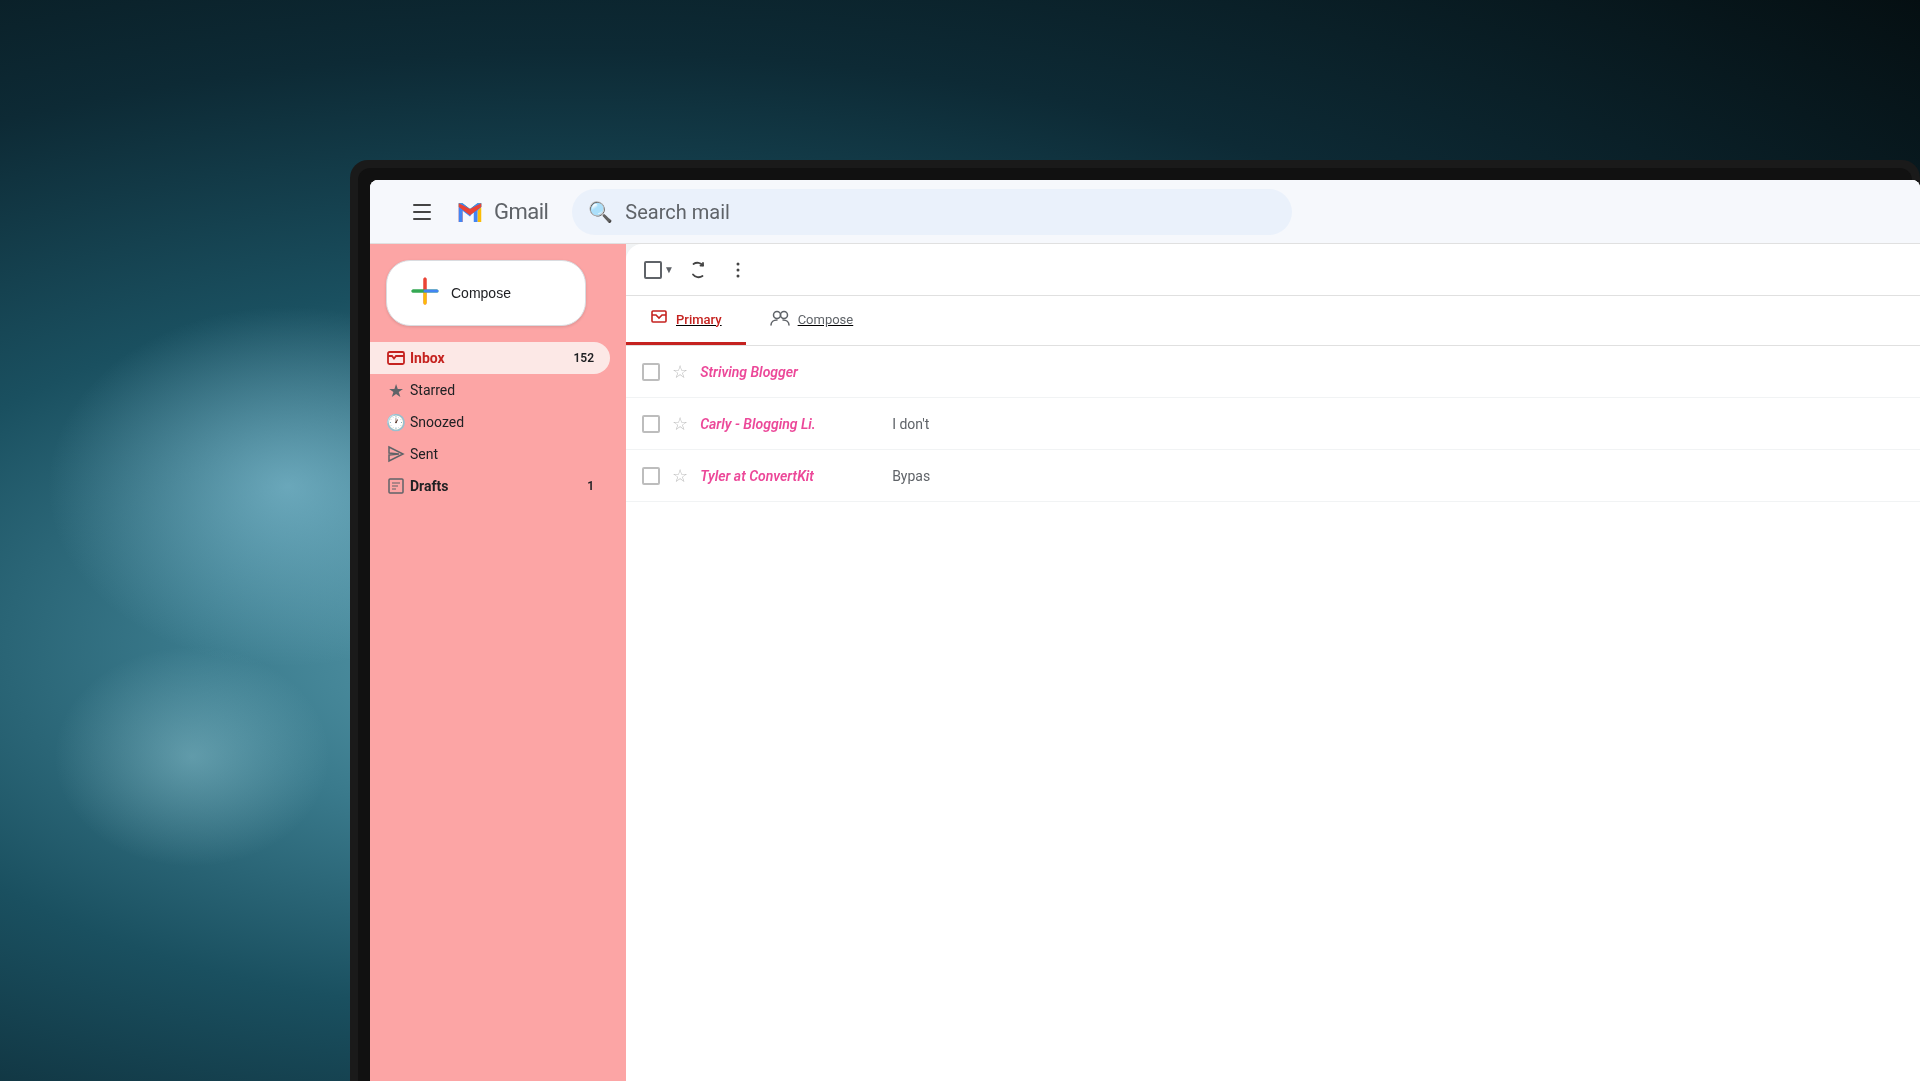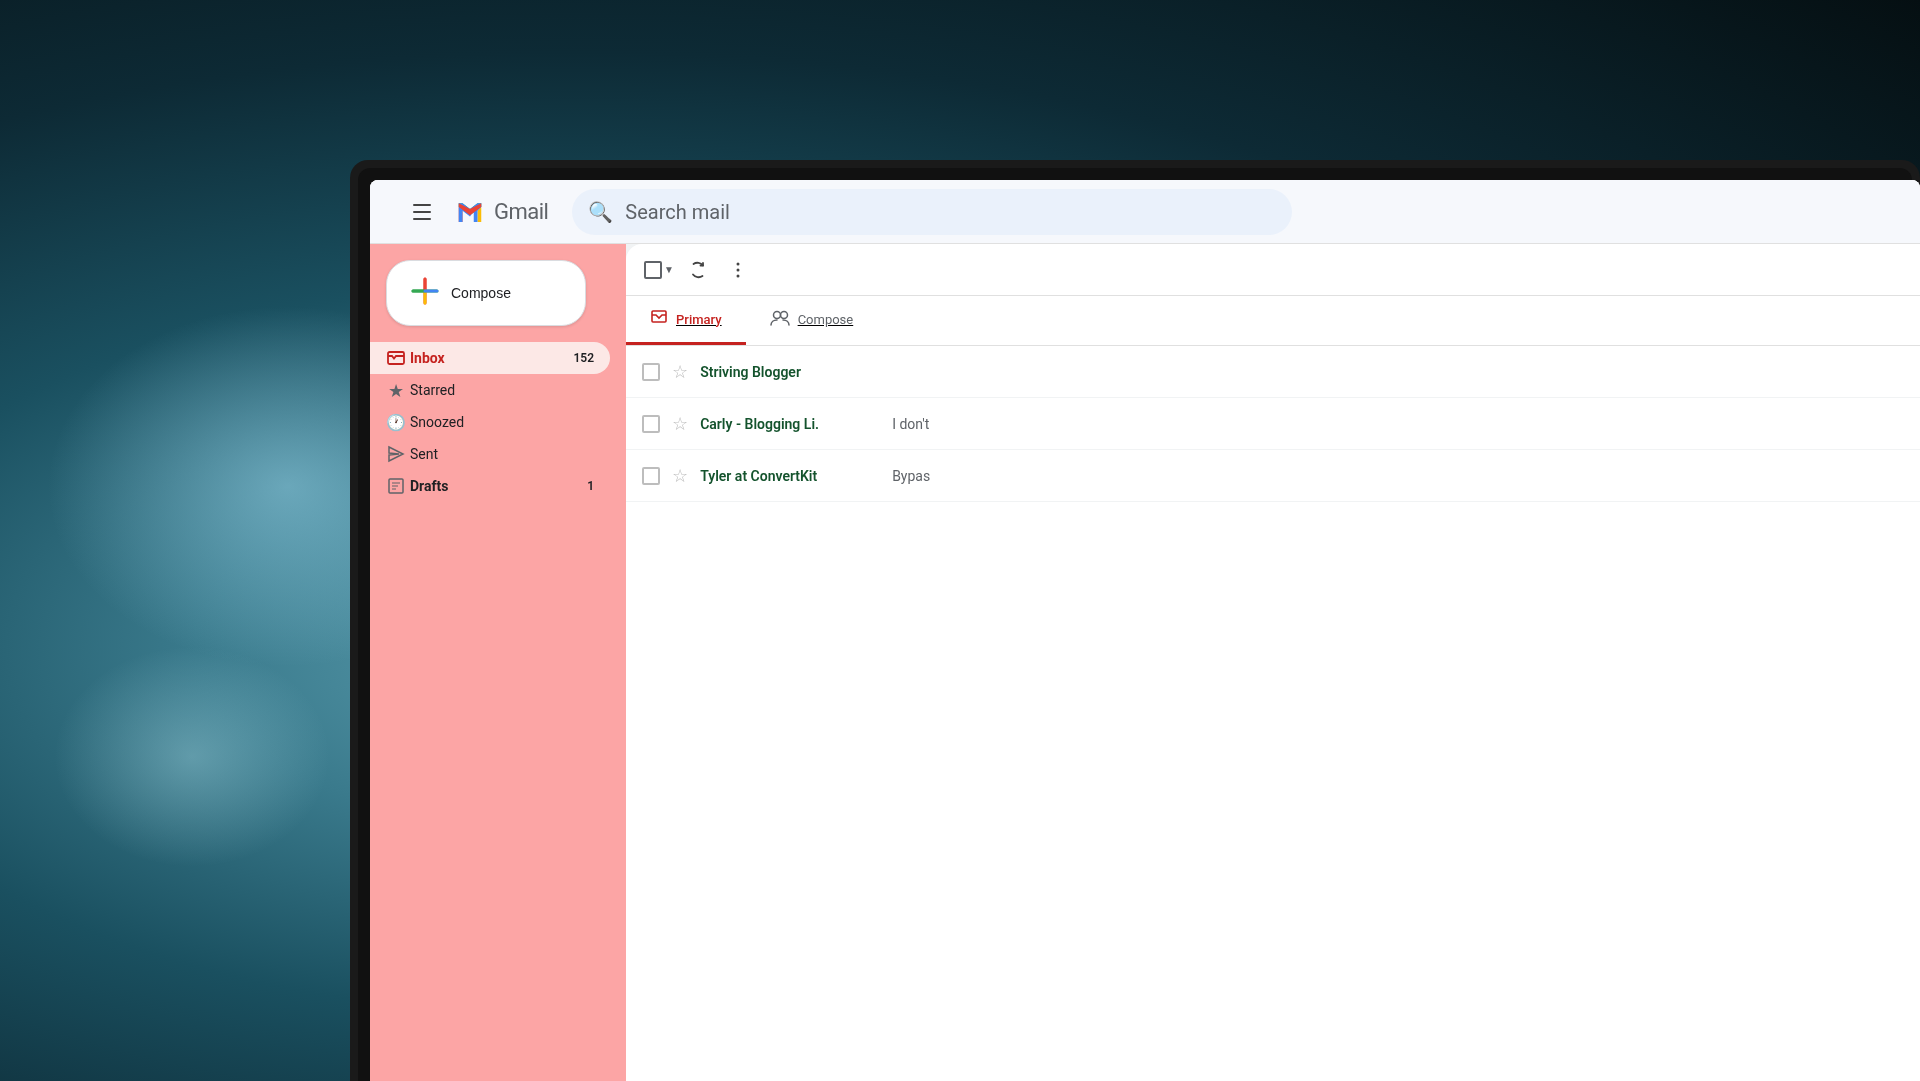--- a/index.html
+++ b/index.html
@@ -352,25 +352,26 @@
     .email-star {
       font-size: 18px;
       color: #bdbdbd;
       flex-shrink: 0;
     }
 
     .email-sender {
       width: 180px;
       font-size: 14px;
       font-weight: 600;
-      color: #14532d;
+      color: #ec4899;
       white-space: nowrap;
       overflow: hidden;
       text-overflow: ellipsis;
       flex-shrink: 0;
+      font-style: italic;
     }
 
     .email-preview {
       flex: 1;
       font-size: 14px;
       color: #5f6368;
       white-space: nowrap;
       overflow: hidden;
       text-overflow: ellipsis;
     }

